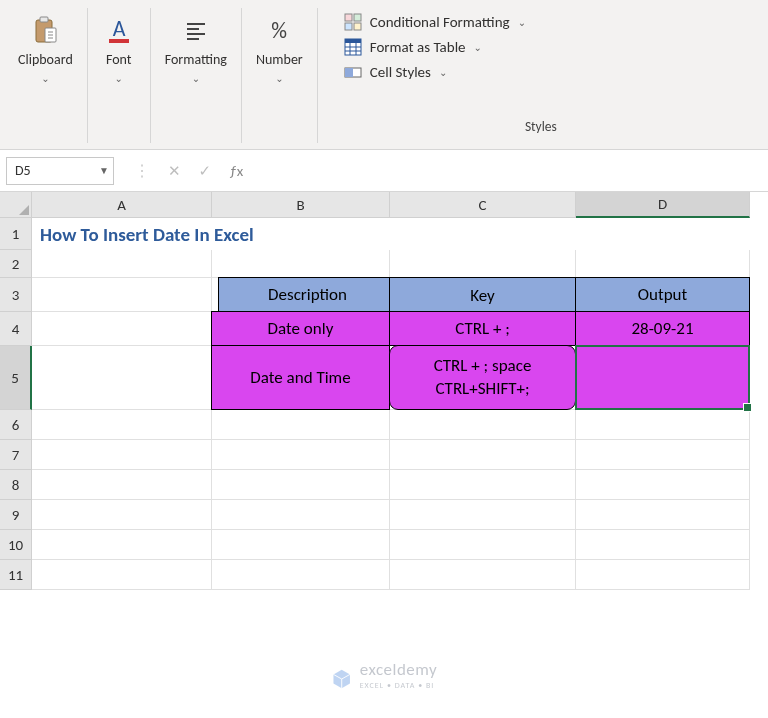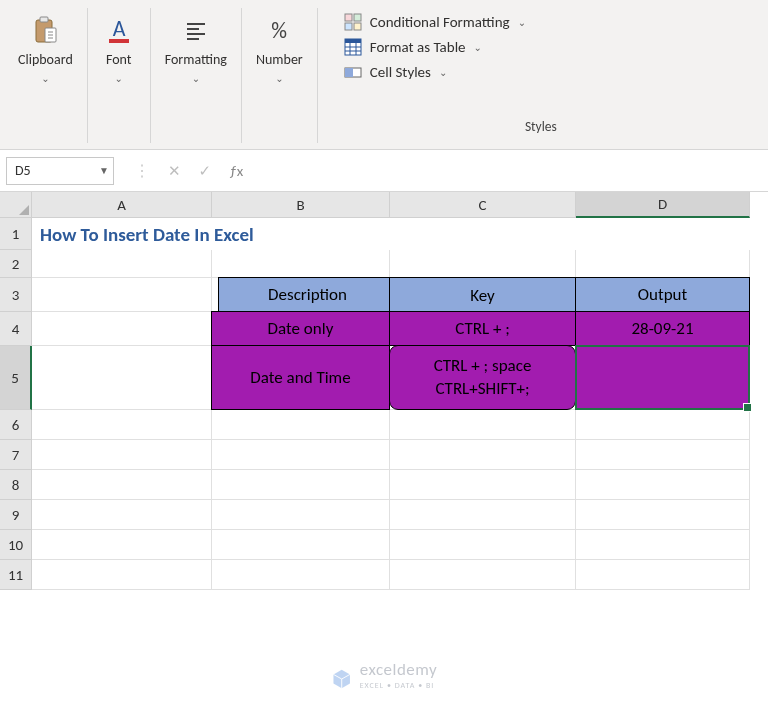--- a/index.html
+++ b/index.html
@@ -34,21 +34,21 @@
 .ch { background: #e6e6e6; border-right: 1px solid #d0d0d0; border-bottom: 1px solid #d0d0d0; display: flex; align-items: center; justify-content: center; font-size: 15px; color: #333; }
 .ch.sel { background: #d4d4d4; border-bottom: 2px solid #217346; }
 .rowhdrs { position: absolute; left: 0; top: 26px; width: 32px; display: flex; flex-direction: column; }
 .rh { background: #e6e6e6; border-right: 1px solid #d0d0d0; border-bottom: 1px solid #d0d0d0; display: flex; align-items: center; justify-content: center; font-size: 15px; color: #333; }
 .rh.sel { background: #d4d4d4; border-right: 2px solid #217346; }
 .cells { position: absolute; left: 32px; top: 26px; }
 .cell { position: absolute; border-right: 1px solid #e0e0e0; border-bottom: 1px solid #e0e0e0; background: #fff; display: flex; align-items: center; padding: 0 6px; font-size: 16px; color: #222; }
 .titlecell { color: #2e5b9a; font-family: Calibri, sans-serif; font-weight: bold; font-size: 19px; }
 
 
-.tcell { position: absolute; border: 1.5px solid #000; display: flex; align-items: center; justify-content: center; font-size: 17px; font-family: Calibri, sans-serif; background: #a21caf; }
+.tcell { position: absolute; border: 1.5px solid #000; display: flex; align-items: center; justify-content: center; font-size: 17px; font-family: Calibri, sans-serif; background: #d946ef; }
 .thdr { background: #8ea9db; font-weight: normal; }
 .tcell.multi { flex-direction: column; line-height: 1.35; border-radius: 9px; }
 
 
 .activebox { position: absolute; border: 2.5px solid #217346; pointer-events: none; }
 .activebox::after { content: ""; position: absolute; right: -4px; bottom: -4px; width: 7px; height: 7px; background: #217346; border: 1px solid #fff; }
 
 
 .wm { position: absolute; bottom: 28px; left: 50%; transform: translateX(-50%); display: flex; align-items: flex-end; gap: 7px; opacity: .32; font-family: "Segoe UI"; }
 .wm svg { width: 22px; height: 22px; }

